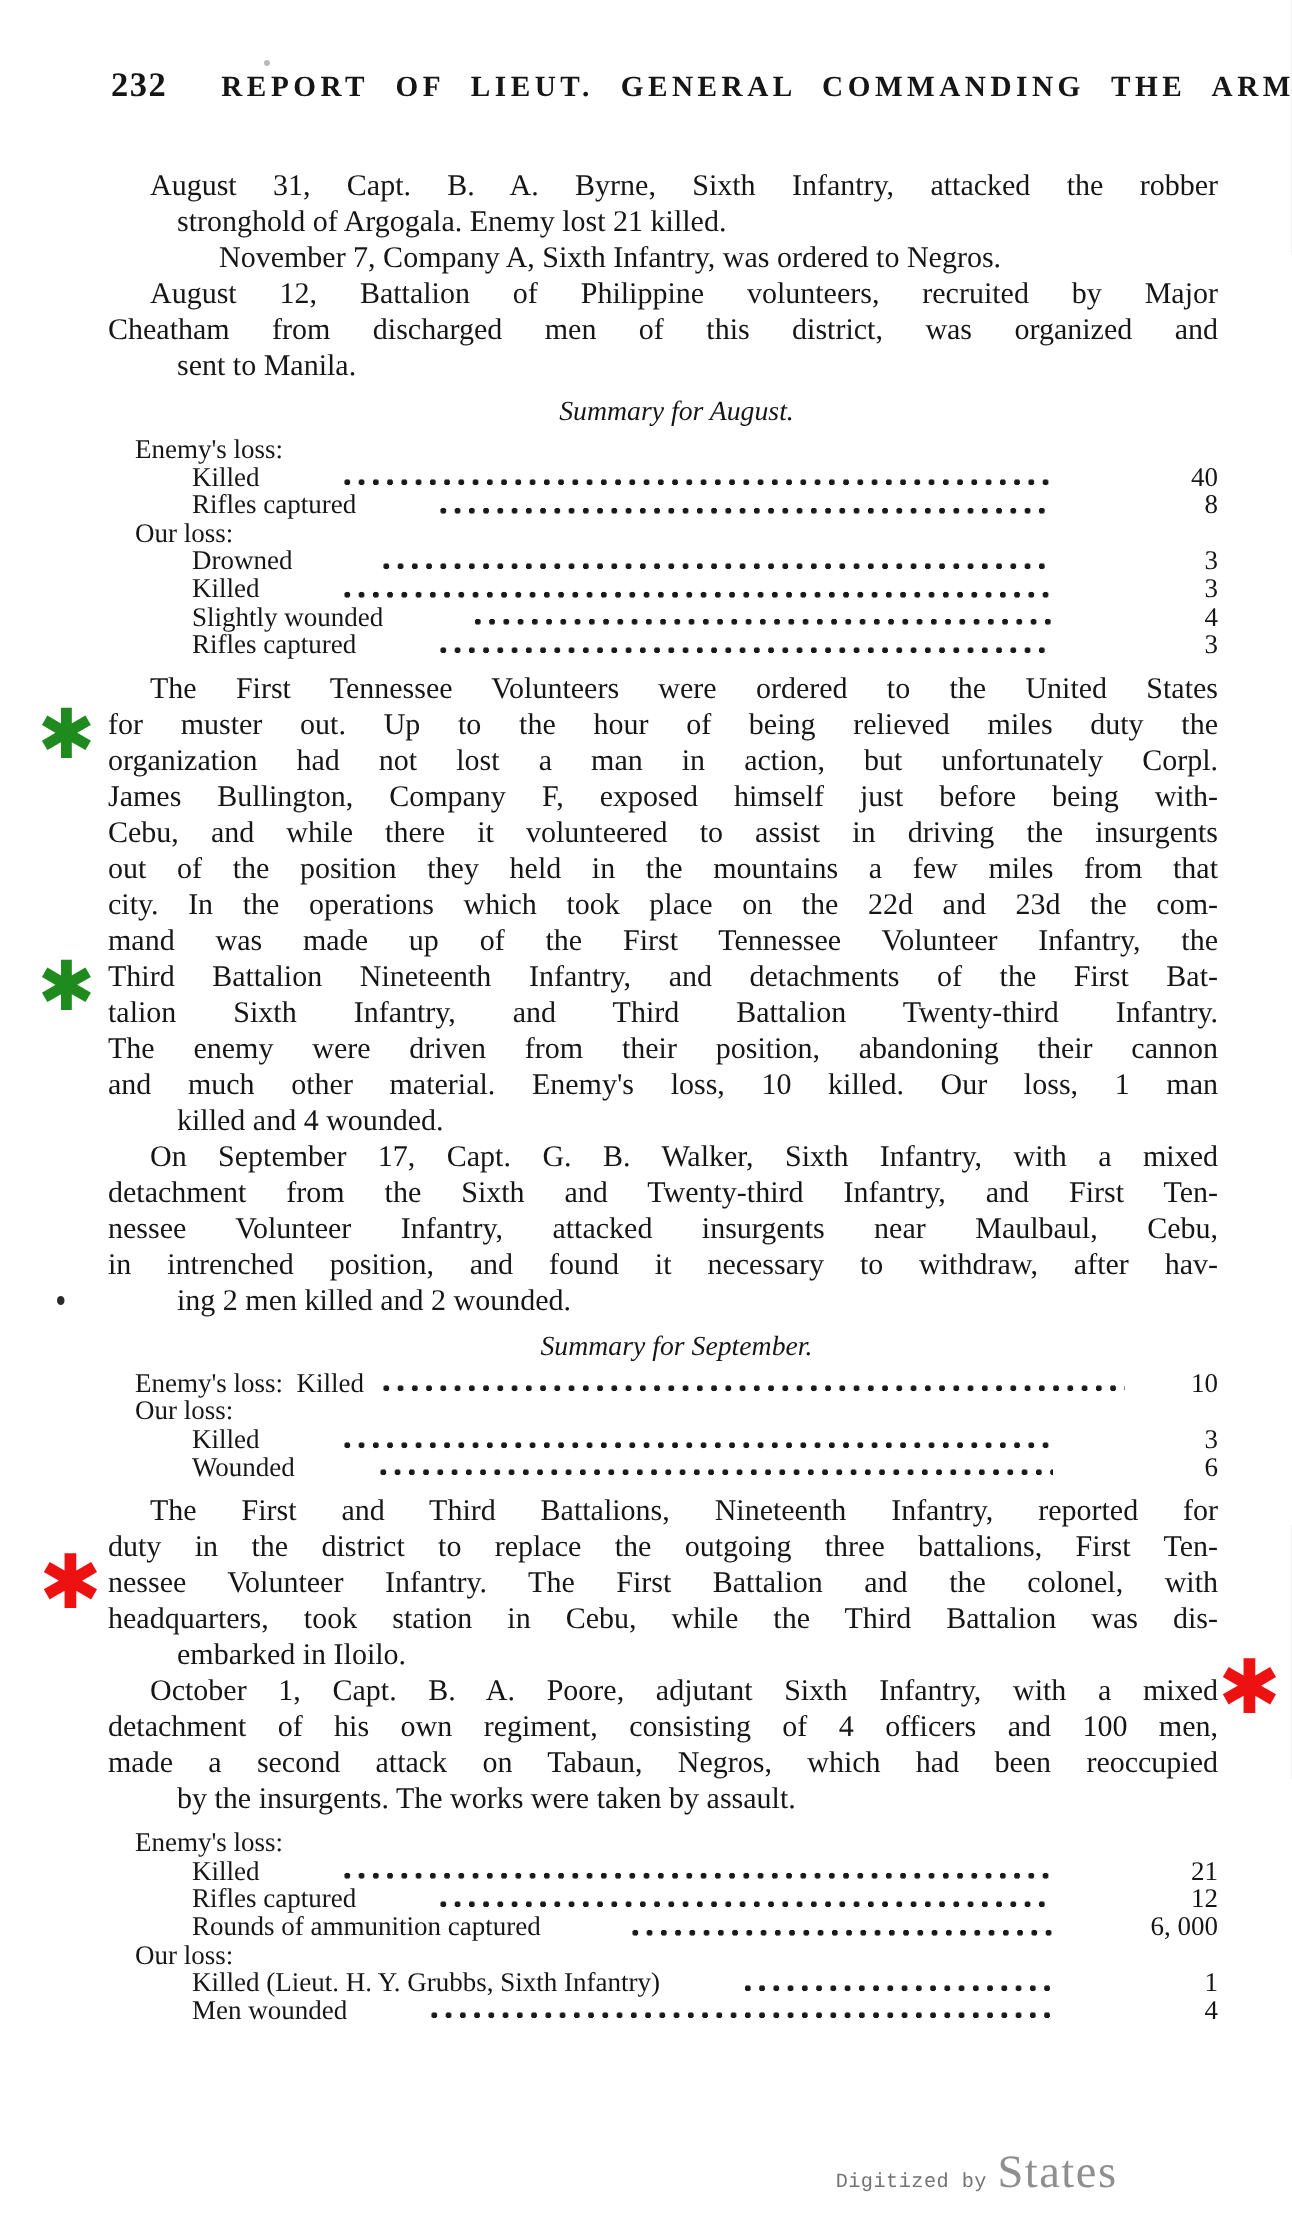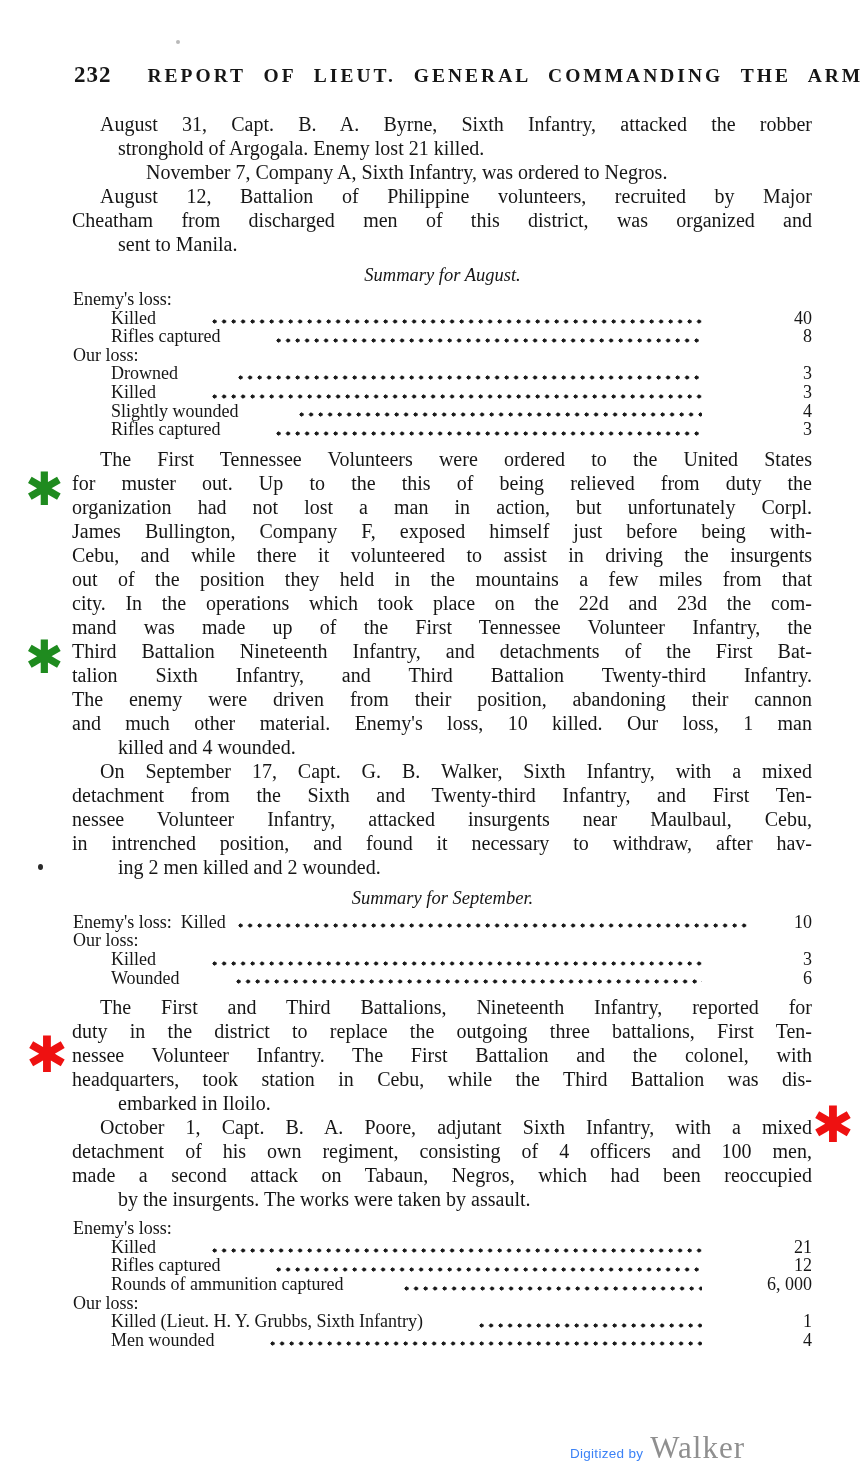--- a/index.html
+++ b/index.html
@@ -6,41 +6,41 @@
   .page{
     position:relative;
     width:861px;height:1484px;
     background:#ffffff;
     font-family:"Liberation Serif", serif;
     color:#161616;
     overflow:hidden;
   }
   
   .header{
-    position:absolute;top:62px;left:74px;right:50px;
+    position:absolute;top:44px;left:74px;right:50px;
     display:flex;align-items:baseline;
     font-weight:bold;
   }
   .pagenum{font-size:23px;letter-spacing:1px;}
   .htitle{
     margin-left:36px;flex:1;
     font-size:19.5px;letter-spacing:3px;word-spacing:10px;
     text-align:justify;text-align-last:justify;
     white-space:nowrap;
   }
   
   #content{position:absolute;top:112px;left:72px;width:740px;}
   .block{margin:0;}
   .para .line{
     font-size:20px;line-height:24px;
     text-align:justify;text-align-last:justify;
   }
   .para .line.first{text-indent:28px;}
   .para .line.last{text-align-last:auto;margin-left:46px;}
-  .summary{margin:8px 0 8px 1px;}
+  .summary{margin:8px 0 8px 18px;}
   .sum-title{
     text-align:center;font-style:italic;
     font-size:18.5px;line-height:22px;margin-bottom:4px;
   }
   .sum-row{
     display:flex;align-items:baseline;
     font-size:18px;line-height:18.6px;
   }
   .sum-row.ind{padding-left:38px;gap:48px;}
   .sum-label{flex:none;white-space:pre;}
@@ -65,22 +65,22 @@
   
   .speck{position:absolute;border-radius:50%;}
   .speck-a{left:176px;top:40px;width:4px;height:4px;background:#b9b9b9;}
   .speck-b{left:38px;top:864px;width:5px;height:6px;background:#2a2a2a;}
   
   .footer{
     position:absolute;top:1430px;right:116px;
     display:flex;align-items:baseline;gap:7px;
   }
   .dig{
-    font-family:Liberation Sans, sans-serif;
-    font-size:13.5px;color:#3b82f6;letter-spacing:0.3px;
+    font-family:Liberation Mono, monospace;
+    font-size:13.5px;color:#737373;letter-spacing:0.3px;
   }
   .glogo{
     font-family:"Liberation Serif", serif;
     font-size:31px;color:#8f8f8f;letter-spacing:1px;
   }
 </style>
 </head>
 <body>
 
 <div class="page">
@@ -141,21 +141,21 @@
           <span class="sum-value">4</span>
         </div>
         <div class="sum-row ind">
           <span class="sum-label">Rifles captured</span>
           <span class="dots"></span>
           <span class="sum-value">3</span>
         </div>
       </div>
       <div class="block para">
         <div class="line first">The First Tennessee Volunteers were ordered to the United States</div>
-        <div class="line">for muster out.  Up to the this of being relieved from duty the</div>
+        <div class="line">for muster out.  Up to the hour of being relieved miles duty the</div>
         <div class="line">organization had not lost a man in action, but unfortunately Corpl.</div>
         <div class="line">James Bullington, Company F, exposed himself just before being with-</div>
         <div class="line">Cebu, and while there it volunteered to assist in driving the insurgents</div>
         <div class="line">out of the position they held in the mountains a few miles from that</div>
         <div class="line">city.  In the operations which took place on the 22d and 23d the com-</div>
         <div class="line">mand was made up of the First Tennessee Volunteer Infantry, the</div>
         <div class="line">Third Battalion Nineteenth Infantry, and detachments of the First Bat-</div>
         <div class="line">talion Sixth Infantry, and Third Battalion Twenty-third Infantry.</div>
         <div class="line">The enemy were driven from their position, abandoning their cannon</div>
         <div class="line">and much other material.  Enemy's loss, 10 killed.  Our loss, 1 man</div>
@@ -241,20 +241,20 @@
           <span class="sum-value">4</span>
         </div>
       </div>
     </div>
 
   <span class="speck speck-a"></span>
   <span class="speck speck-b"></span>
 
   <div class="footer">
     <span class="dig">Digitized by</span>
-    <span class="glogo">Walker</span>
+    <span class="glogo">States</span>
   </div>
 
 <span class="mark mark-0" style="color: rgb(31, 139, 31);">✱</span>
     <span class="mark mark-1" style="color: rgb(31, 139, 31);">✱</span>
     <span class="mark mark-2" style="color: rgb(238, 17, 17);">✱</span>
     <span class="mark mark-3" style="color: rgb(238, 17, 17);">✱</span>
   </div>
 
 </body></html>

